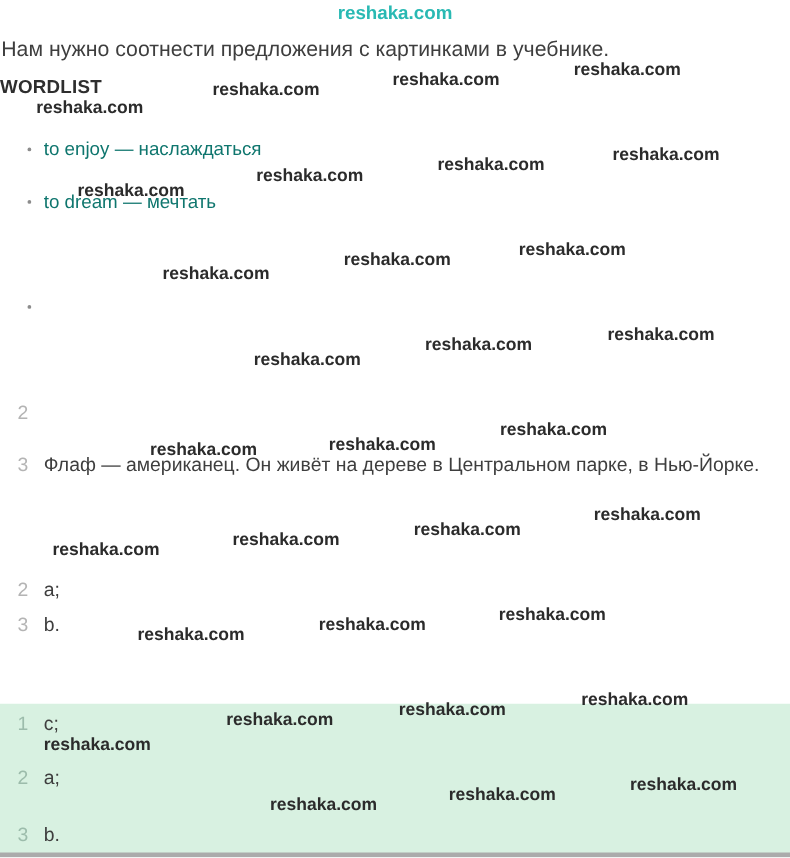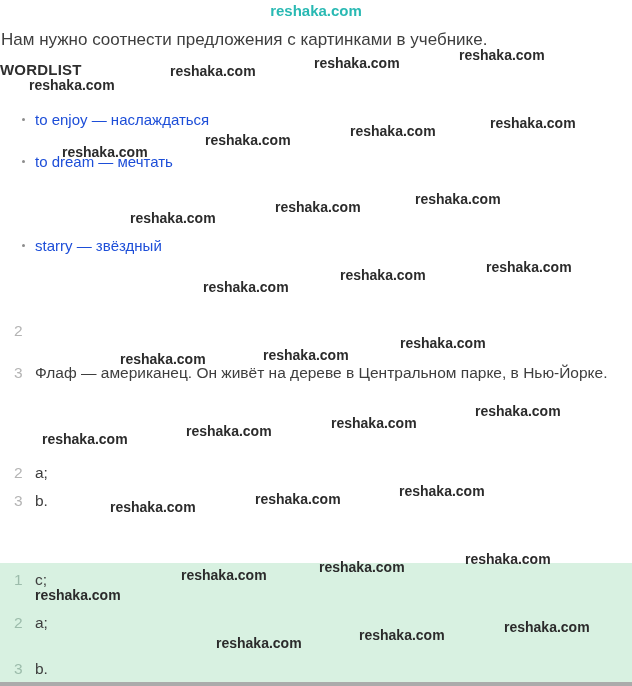--- a/index.html
+++ b/index.html
@@ -45,21 +45,21 @@
   }
 
   .wordlist-title {
     position:absolute; left:0; top:61px;
     font-size:15px; font-weight:700; color:#2e2e2e;
     letter-spacing:0.2px;
   }
 
   .witem {
     position:absolute; left:35px;
-    font-size:15px; color:#1d4ed8; line-height:20px;
+    font-size:15px; color:#0f766e; line-height:20px;
   }
   .witem .dot {
     position:absolute; left:-13px; top:8px;
     width:3px; height:3px; border-radius:50%;
     background:#8c8c8c;
   }
 
   .fragment {
     position:absolute; left:35px; top:281px;
     font-size:15.5px; color:#3e3e3e; line-height:20px;
@@ -125,21 +125,20 @@
   <div class="witem" style="top:110px">
     <span class="dot"></span>
     <span>to enjoy — наслаждаться</span>
   </div>
   <div class="witem" style="top:152px">
     <span class="dot"></span>
     <span>to dream — мечтать</span>
   </div>
   <div class="witem" style="top:236px">
     <span class="dot"></span>
-    <span>starry — звёздный</span>
   </div>
 
 
   <div class="answer" style="top:311px">
     <span class="num">2</span>
   </div>
   <div class="answer" style="top:353px">
     <span class="num">3</span>
     <span>Флаф — американец. Он живёт на дереве в Центральном парке, в Нью-Йорке.</span>
   </div>

